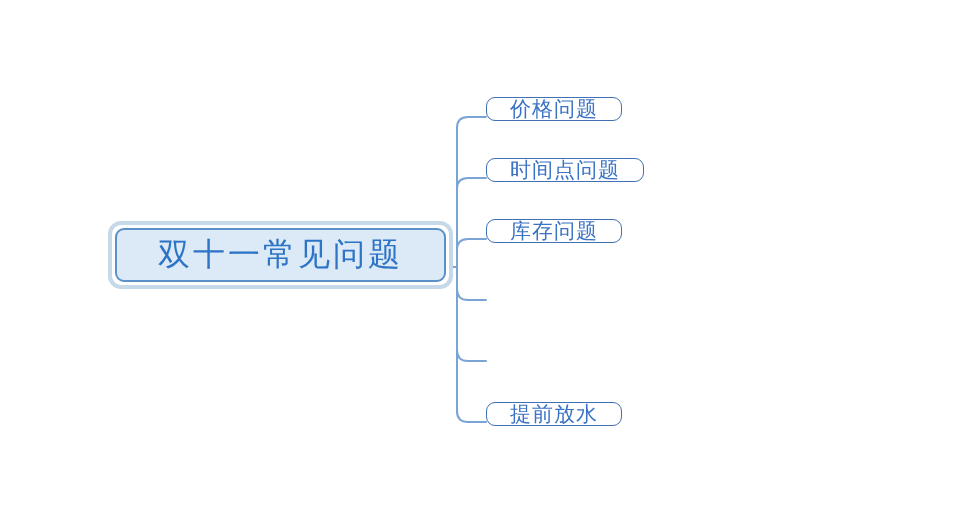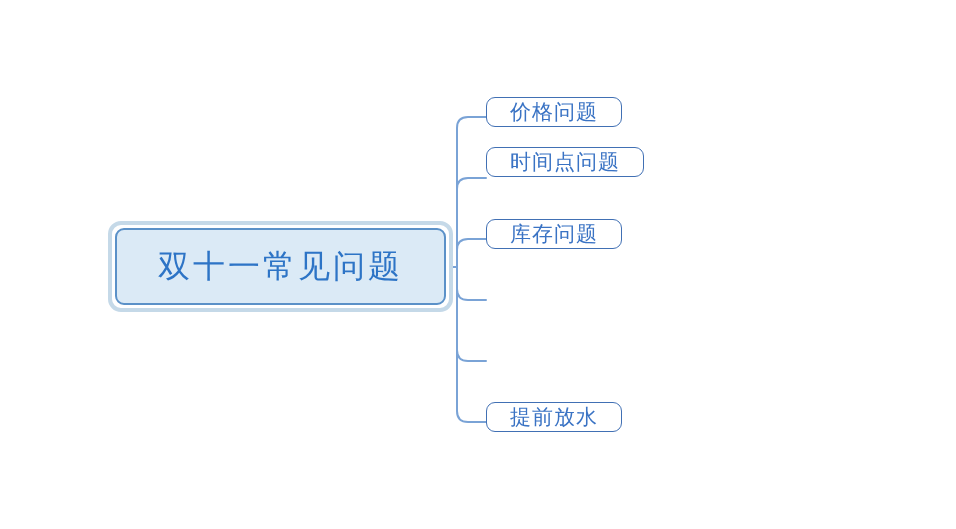--- a/index.html
+++ b/index.html
@@ -26,21 +26,21 @@
     fill: none;
     stroke: var(--connector, #7aa3d6);
     stroke-width: 2;
     stroke-linecap: round;
   }
   .root-node {
     position: absolute;
     left: 108px;
     top: 221px;
     width: 345px;
-    height: 91px;
+    height: 68px;
     box-sizing: border-box;
     border: 4px solid var(--root-glow, #c5d9e8);
     border-radius: 13px;
     background: #ffffff;
     padding: 3px;
     cursor: default;
   }
   .root-inner {
     width: 100%;
     height: 100%;
@@ -52,21 +52,21 @@
     font-size: 32px;
     letter-spacing: 3px;
     display: flex;
     align-items: center;
     justify-content: center;
     white-space: nowrap;
   }
   .child-node {
     position: absolute;
     left: 486px;
-    height: 30px;
+    height: 24px;
     box-sizing: border-box;
     border: 1.5px solid var(--child-border, #4170b4);
     border-radius: 9px;
     background: #ffffff;
     color: var(--child-text, #3a73c4);
     font-size: 21px;
     letter-spacing: 1px;
     display: inline-flex;
     align-items: center;
     padding: 0 23px;
@@ -88,21 +88,21 @@
     <path class="link" d="M 457 267 L 457 350 Q 457 361 468 361 L 486 361"></path>
     <path class="link" d="M 457 267 L 457 411 Q 457 422 468 422 L 486 422"></path>
   </svg>
 
   <div class="root-node">
     <div class="root-inner">双十一常见问题</div>
   </div>
 
   <div class="child-node" style="top:97px">价格问题</div>
 
-  <div class="child-node" style="top:147px">时间点问题</div>
+  <div class="child-node" style="top:158px">时间点问题</div>
 
   <div class="child-node" style="top:219px">库存问题</div>
 
 
 
   <div class="child-node" style="top:402px">提前放水</div>
 
 </div>
 
 </body></html>

